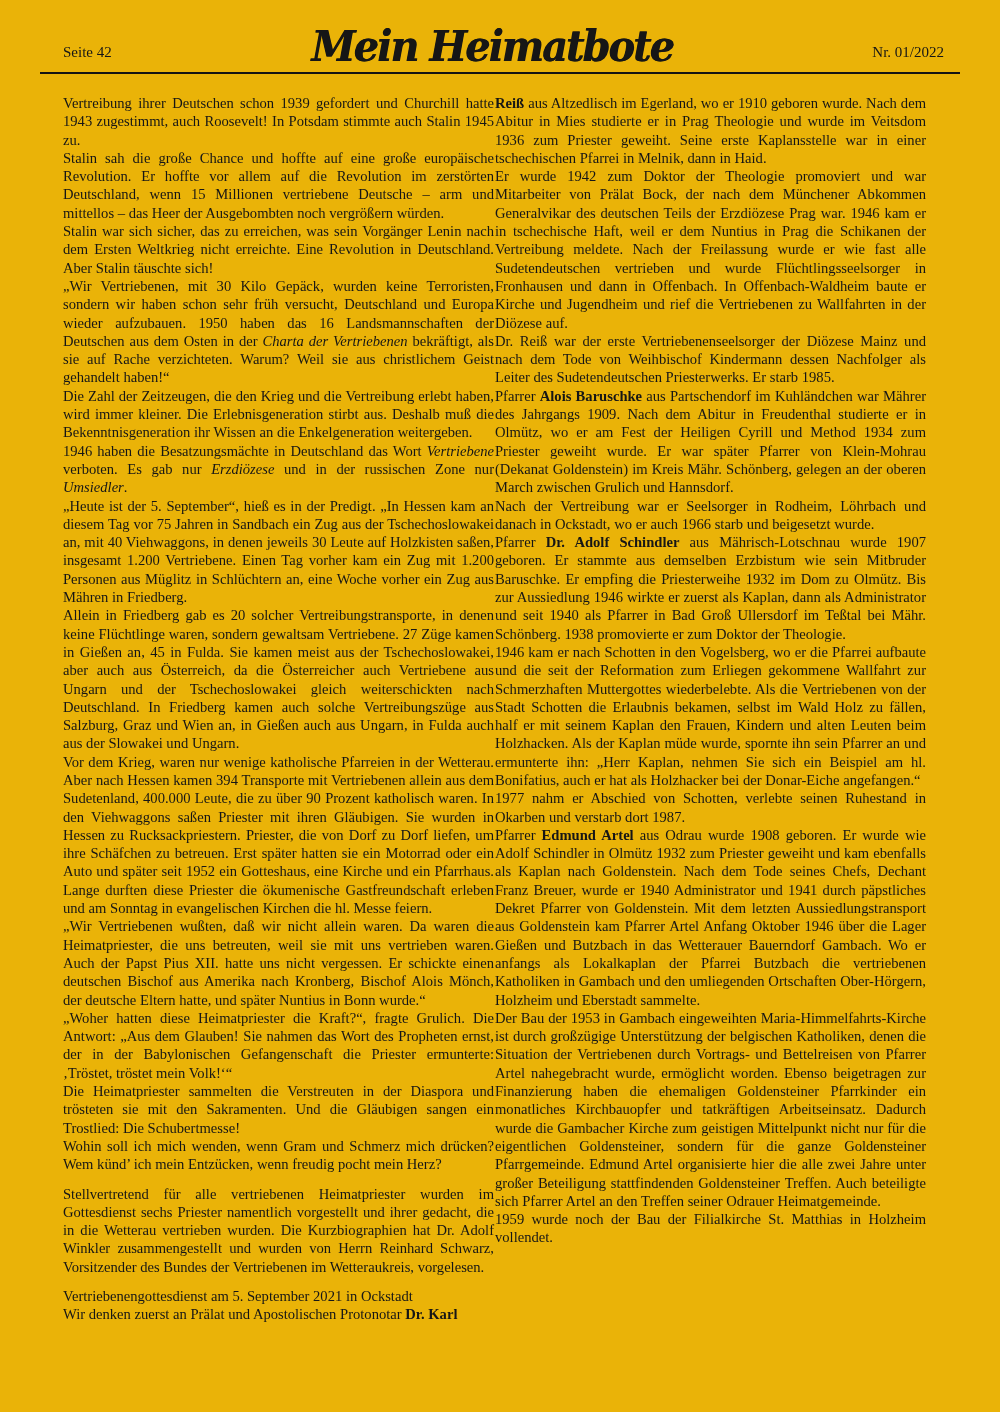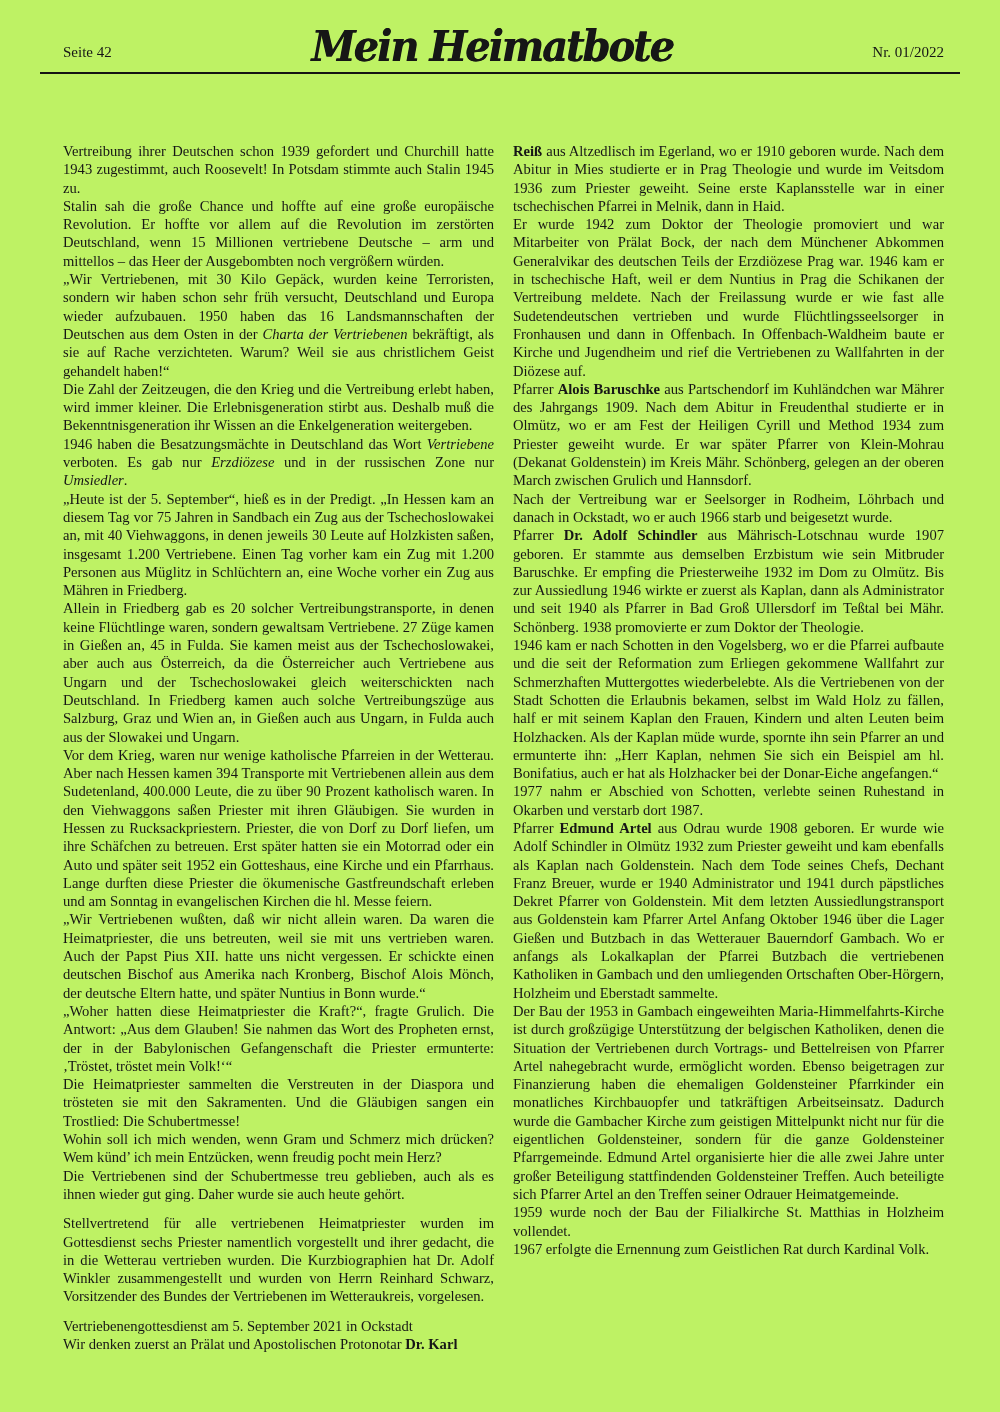--- a/index.html
+++ b/index.html
@@ -5,21 +5,21 @@
   html, body {
     margin: 0;
     padding: 0;
     background: #e8e8e6;
   }
   .page {
     position: relative;
     width: 1000px;
     height: 1412px;
     margin: 0 auto;
-    background: #bef264;
+    background: #eab308;
     color: #161616;
     font-family: "Liberation Serif", serif;
     overflow: hidden;
     box-sizing: border-box;
   }
   .header {
     margin: 0 40px;
     padding: 24px 16px 4px 23px;
     border-bottom: 2px solid #141414;
     display: flex;
@@ -37,23 +37,22 @@
     font-style: italic;
     font-size: 40px;
     line-height: 44px;
     letter-spacing: -2px;
     transform: scaleY(1.06);
     white-space: nowrap;
     text-shadow: 0.6px 0 0 #161616;
   }
   .content {
     display: flex;
-    gap: 19px;
+    gap: 1px;
     padding: 20px 56px 0 63px;
-    margin-top: 48px;
   }
   .col {
     width: 431px;
     box-sizing: border-box;
   }
   .para {
     margin: 0;
     font-size: 14.6px;
     line-height: 18.3px;
     text-align: justify;
@@ -71,42 +70,42 @@
 <div class="page">
   <div class="header">
     <span class="corner-label">Seite 42</span>
     <span class="masthead">Mein Heimatbote</span>
     <span class="corner-label">Nr. 01/2022</span>
   </div>
   <div class="content">
     <div class="col">
         <p class="para"><span>Vertreibung ihrer Deutschen schon 1939 gefordert und Churchill hatte 1943 zugestimmt, auch Roosevelt! In Potsdam stimmte auch Stalin 1945 zu.</span></p>
         <p class="para"><span>Stalin sah die große Chance und hoffte auf eine große europäische Revolution. Er hoffte vor allem auf die Revolution im zerstörten Deutschland, wenn 15 Millionen vertriebene Deutsche – arm und mittellos – das Heer der Ausgebombten noch vergrößern würden.</span></p>
+        <p class="para"><span>Stalin war sich sicher, das zu erreichen, was sein Vorgänger Lenin nach dem Ersten Weltkrieg nicht erreichte. Eine Revolution in Deutschland. Aber Stalin täuschte sich!</span></p>
         <p class="para"><span>„Wir Vertriebenen, mit 30 Kilo Gepäck, wurden keine Terroristen, sondern wir haben schon sehr früh versucht, Deutschland und Europa wieder aufzubauen. 1950 haben das 16 Landsmannschaften der Deutschen aus dem Osten in der </span><span class="i">Charta der Vertriebenen</span><span> bekräftigt, als sie auf Rache verzichteten. Warum? Weil sie aus christlichem Geist gehandelt haben!“</span></p>
         <p class="para"><span>Die Zahl der Zeitzeugen, die den Krieg und die Vertreibung erlebt haben, wird immer kleiner. Die Erlebnisgeneration stirbt aus. Deshalb muß die Bekenntnisgeneration ihr Wissen an die Enkelgeneration weitergeben.</span></p>
         <p class="para"><span>1946 haben die Besatzungsmächte in Deutschland das Wort </span><span class="i">Vertriebene</span><span> verboten. Es gab nur </span><span class="i">Erzdiözese</span><span> und in der russischen Zone nur </span><span class="i">Umsiedler</span><span>.</span></p>
         <p class="para"><span>„Heute ist der 5. September“, hieß es in der Predigt. „In Hessen kam an diesem Tag vor 75 Jahren in Sandbach ein Zug aus der Tschechoslowakei an, mit 40 Viehwaggons, in denen jeweils 30 Leute auf Holzkisten saßen, insgesamt 1.200 Vertriebene. Einen Tag vorher kam ein Zug mit 1.200 Personen aus Müglitz in Schlüchtern an, eine Woche vorher ein Zug aus Mähren in Friedberg.</span></p>
         <p class="para"><span>Allein in Friedberg gab es 20 solcher Vertreibungstransporte, in denen keine Flüchtlinge waren, sondern gewaltsam Vertriebene. 27 Züge kamen in Gießen an, 45 in Fulda. Sie kamen meist aus der Tschechoslowakei, aber auch aus Österreich, da die Österreicher auch Vertriebene aus Ungarn und der Tschechoslowakei gleich weiterschickten nach Deutschland. In Friedberg kamen auch solche Vertreibungszüge aus Salzburg, Graz und Wien an, in Gießen auch aus Ungarn, in Fulda auch aus der Slowakei und Ungarn.</span></p>
         <p class="para"><span>Vor dem Krieg, waren nur wenige katholische Pfarreien in der Wetterau. Aber nach Hessen kamen 394 Transporte mit Vertriebenen allein aus dem Sudetenland, 400.000 Leute, die zu über 90 Prozent katholisch waren. In den Viehwaggons saßen Priester mit ihren Gläubigen. Sie wurden in Hessen zu Rucksackpriestern. Priester, die von Dorf zu Dorf liefen, um ihre Schäfchen zu betreuen. Erst später hatten sie ein Motorrad oder ein Auto und später seit 1952 ein Gotteshaus, eine Kirche und ein Pfarrhaus. Lange durften diese Priester die ökumenische Gastfreundschaft erleben und am Sonntag in evangelischen Kirchen die hl. Messe feiern.</span></p>
         <p class="para"><span>„Wir Vertriebenen wußten, daß wir nicht allein waren. Da waren die Heimatpriester, die uns betreuten, weil sie mit uns vertrieben waren. Auch der Papst Pius XII. hatte uns nicht vergessen. Er schickte einen deutschen Bischof aus Amerika nach Kronberg, Bischof Alois Mönch, der deutsche Eltern hatte, und später Nuntius in Bonn wurde.“</span></p>
         <p class="para"><span>„Woher hatten diese Heimatpriester die Kraft?“, fragte Grulich. Die Antwort: „Aus dem Glauben! Sie nahmen das Wort des Propheten ernst, der in der Babylonischen Gefangenschaft die Priester ermunterte: ‚Tröstet, tröstet mein Volk!‘“</span></p>
         <p class="para"><span>Die Heimatpriester sammelten die Verstreuten in der Diaspora und trösteten sie mit den Sakramenten. Und die Gläubigen sangen ein Trostlied: Die Schubertmesse!</span></p>
         <p class="para"><span>Wohin soll ich mich wenden, wenn Gram und Schmerz mich drücken? Wem künd’ ich mein Entzücken, wenn freudig pocht mein Herz?</span></p>
-        <p class="para"><span>Die Vertriebenen sind der Schubertmesse treu geblieben, auch als es ihnen wieder gut ging. Daher wurde sie auch heute gehört.</span></p>
         <p class="para gap"><span>Stellvertretend für alle vertriebenen Heimatpriester wurden im Gottesdienst sechs Priester namentlich vorgestellt und ihrer gedacht, die in die Wetterau vertrieben wurden. Die Kurzbiographien hat Dr. Adolf Winkler zusammengestellt und wurden von Herrn Reinhard Schwarz, Vorsitzender des Bundes der Vertriebenen im Wetteraukreis, vorgelesen.</span></p>
         <p class="para gap heading"><span>Vertriebenengottesdienst am 5. September 2021 in Ockstadt</span></p>
         <p class="para"><span>Wir denken zuerst an Prälat und Apostolischen Protonotar </span><span class="b">Dr. Karl</span></p>
       </div>
     <div class="col">
         <p class="para"><span class="b">Reiß</span><span> aus Altzedlisch im Egerland, wo er 1910 geboren wurde. Nach dem Abitur in Mies studierte er in Prag Theologie und wurde im Veitsdom 1936 zum Priester geweiht. Seine erste Kaplansstelle war in einer tschechischen Pfarrei in Melnik, dann in Haid.</span></p>
         <p class="para"><span>Er wurde 1942 zum Doktor der Theologie promoviert und war Mitarbeiter von Prälat Bock, der nach dem Münchener Abkommen Generalvikar des deutschen Teils der Erzdiözese Prag war. 1946 kam er in tschechische Haft, weil er dem Nuntius in Prag die Schikanen der Vertreibung meldete. Nach der Freilassung wurde er wie fast alle Sudetendeutschen vertrieben und wurde Flüchtlingsseelsorger in Fronhausen und dann in Offenbach. In Offenbach-Waldheim baute er Kirche und Jugendheim und rief die Vertriebenen zu Wallfahrten in der Diözese auf.</span></p>
+        <p class="para"><span>Dr. Reiß war der erste Vertriebenenseelsorger der Diözese Mainz und nach dem Tode von Weihbischof Kindermann dessen Nachfolger als Leiter des Sudetendeutschen Priesterwerks. Er starb 1985.</span></p>
         <p class="para"><span>Pfarrer </span><span class="b">Alois Baruschke</span><span> aus Partschendorf im Kuhländchen war Mährer des Jahrgangs 1909. Nach dem Abitur in Freudenthal studierte er in Olmütz, wo er am Fest der Heiligen Cyrill und Method 1934 zum Priester geweiht wurde. Er war später Pfarrer von Klein-Mohrau (Dekanat Goldenstein) im Kreis Mähr. Schönberg, gelegen an der oberen March zwischen Grulich und Hannsdorf.</span></p>
         <p class="para"><span>Nach der Vertreibung war er Seelsorger in Rodheim, Löhrbach und danach in Ockstadt, wo er auch 1966 starb und beigesetzt wurde.</span></p>
         <p class="para"><span>Pfarrer </span><span class="b">Dr. Adolf Schindler</span><span> aus Mährisch-Lotschnau wurde 1907 geboren. Er stammte aus demselben Erzbistum wie sein Mitbruder Baruschke. Er empfing die Priesterweihe 1932 im Dom zu Olmütz. Bis zur Aussiedlung 1946 wirkte er zuerst als Kaplan, dann als Administrator und seit 1940 als Pfarrer in Bad Groß Ullersdorf im Teßtal bei Mähr. Schönberg. 1938 promovierte er zum Doktor der Theologie.</span></p>
         <p class="para"><span>1946 kam er nach Schotten in den Vogelsberg, wo er die Pfarrei aufbaute und die seit der Reformation zum Erliegen gekommene Wallfahrt zur Schmerzhaften Muttergottes wiederbelebte. Als die Vertriebenen von der Stadt Schotten die Erlaubnis bekamen, selbst im Wald Holz zu fällen, half er mit seinem Kaplan den Frauen, Kindern und alten Leuten beim Holzhacken. Als der Kaplan müde wurde, spornte ihn sein Pfarrer an und ermunterte ihn: „Herr Kaplan, nehmen Sie sich ein Beispiel am hl. Bonifatius, auch er hat als Holzhacker bei der Donar-Eiche angefangen.“</span></p>
         <p class="para"><span>1977 nahm er Abschied von Schotten, verlebte seinen Ruhestand in Okarben und verstarb dort 1987.</span></p>
         <p class="para"><span>Pfarrer </span><span class="b">Edmund Artel</span><span> aus Odrau wurde 1908 geboren. Er wurde wie Adolf Schindler in Olmütz 1932 zum Priester geweiht und kam ebenfalls als Kaplan nach Goldenstein. Nach dem Tode seines Chefs, Dechant Franz Breuer, wurde er 1940 Administrator und 1941 durch päpstliches Dekret Pfarrer von Goldenstein. Mit dem letzten Aussiedlungstransport aus Goldenstein kam Pfarrer Artel Anfang Oktober 1946 über die Lager Gießen und Butzbach in das Wetterauer Bauerndorf Gambach. Wo er anfangs als Lokalkaplan der Pfarrei Butzbach die vertriebenen Katholiken in Gambach und den umliegenden Ortschaften Ober-Hörgern, Holzheim und Eberstadt sammelte.</span></p>
         <p class="para"><span>Der Bau der 1953 in Gambach eingeweihten Maria-Himmelfahrts-Kirche ist durch großzügige Unterstützung der belgischen Katholiken, denen die Situation der Vertriebenen durch Vortrags- und Bettelreisen von Pfarrer Artel nahegebracht wurde, ermöglicht worden. Ebenso beigetragen zur Finanzierung haben die ehemaligen Goldensteiner Pfarrkinder ein monatliches Kirchbauopfer und tatkräftigen Arbeitseinsatz. Dadurch wurde die Gambacher Kirche zum geistigen Mittelpunkt nicht nur für die eigentlichen Goldensteiner, sondern für die ganze Goldensteiner Pfarrgemeinde. Edmund Artel organisierte hier die alle zwei Jahre unter großer Beteiligung stattfindenden Goldensteiner Treffen. Auch beteiligte sich Pfarrer Artel an den Treffen seiner Odrauer Heimatgemeinde.</span></p>
         <p class="para"><span>1959 wurde noch der Bau der Filialkirche St. Matthias in Holzheim vollendet.</span></p>
-        <p class="para"><span>1967 erfolgte die Ernennung zum Geistlichen Rat durch Kardinal Volk.</span></p>
       </div>
   </div>
 </div>
 
 </body></html>

